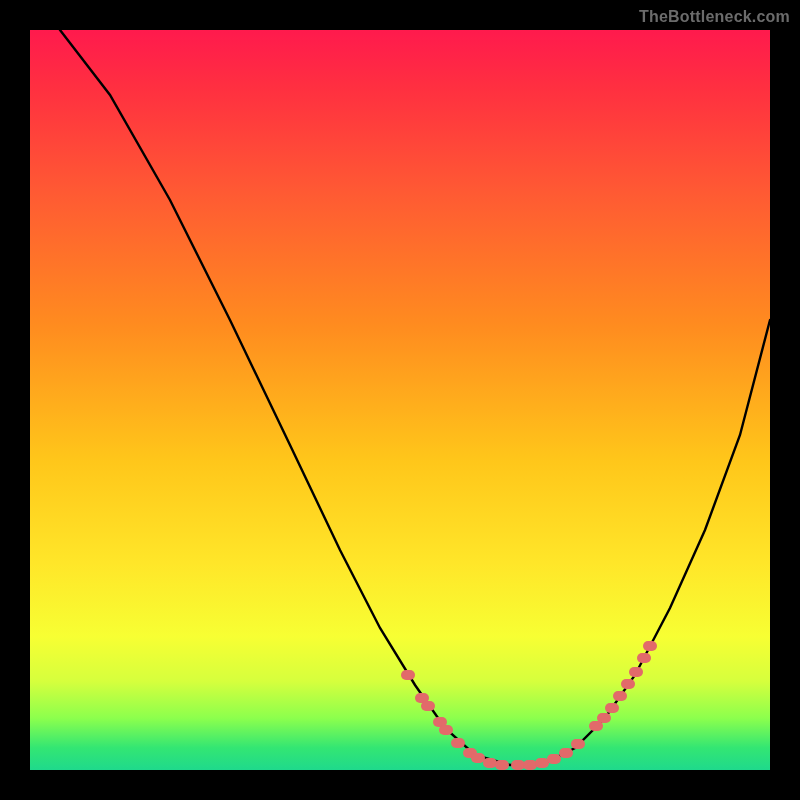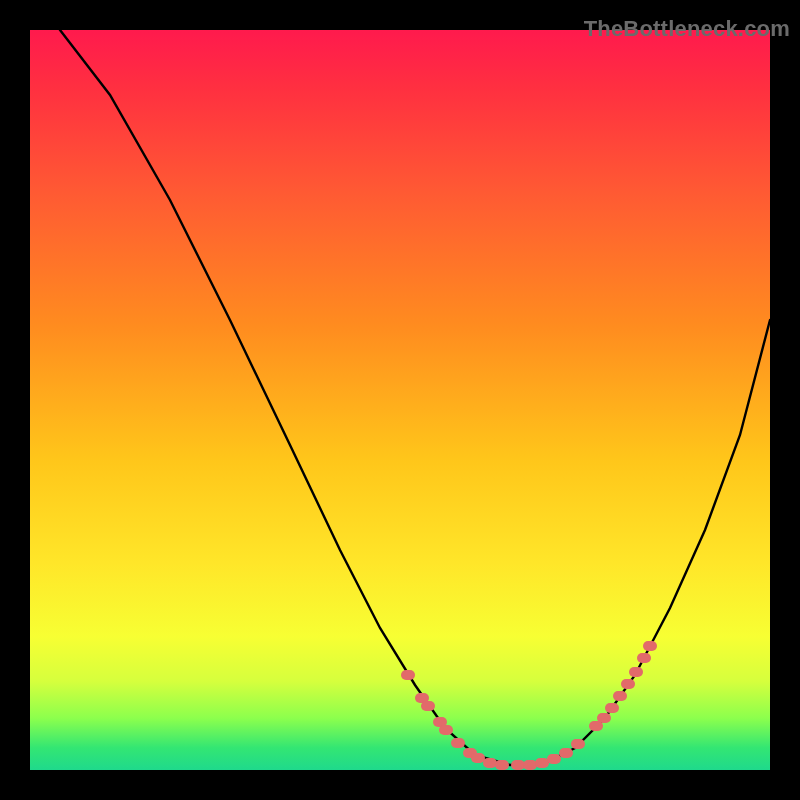--- a/index.html
+++ b/index.html
@@ -33,24 +33,24 @@
       #ffc61a 58%,
       #ffe629 72%,
       #f7ff33 82%,
       #d6ff3d 88%,
       #8cff4d 93%,
       #33e673 97%,
       #1fd98c 100%);
   }
   .watermark {
     position: absolute;
-    top: 16px;
+    top: 8px;
     right: 10px;
     font-family: Arial, Helvetica, sans-serif;
-    font-size: 22px;
+    font-size: 16px;
     font-weight: 600;
     color: #6b6b6b;
     letter-spacing: 0.2px;
     user-select: none;
   }
   svg.curve {
     position: absolute;
     left: 30px;
     top: 30px;
     width: 740px;

